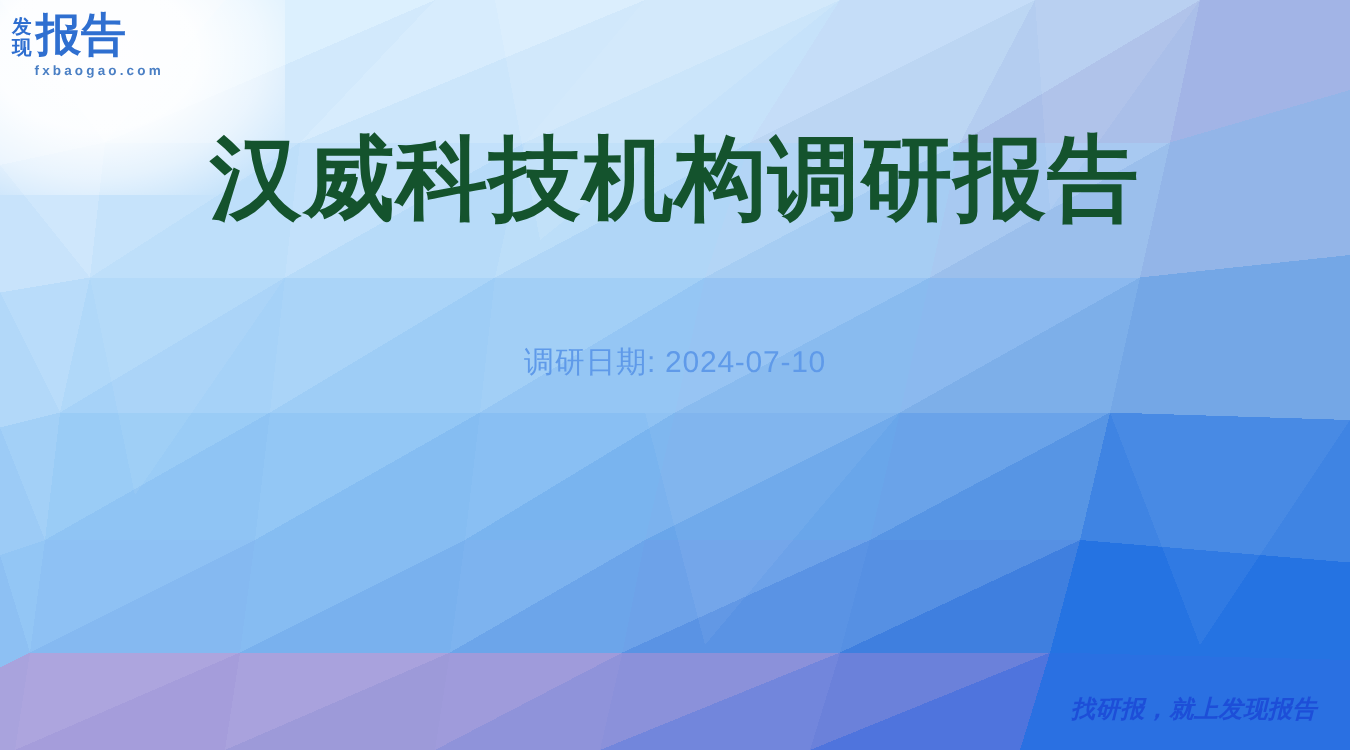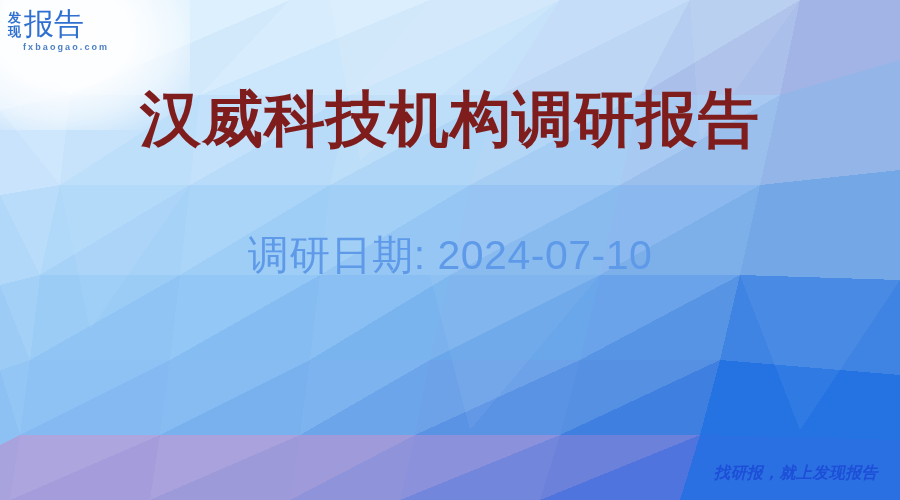--- a/index.html
+++ b/index.html
@@ -56,21 +56,21 @@
     padding-top: 1px;
   }
   .logo-stack span {
     font-size: 13px;
     font-weight: 700;
     color: #2f6fd0;
     letter-spacing: 0px;
   }
   .logo-main {
     font-size: 30px;
-    font-weight: 400;
+    font-weight: 700;
     color: #2f6fd0;
     letter-spacing: 0px;
     line-height: 1;
   }
   .logo-domain {
     margin-top: 3px;
     margin-left: 0px;
     font-size: 9px;
     font-weight: 700;
     color: #4a7fc4;
@@ -79,32 +79,32 @@
     padding-left: 15px;
   }
   #title {
     position: absolute;
     left: 0;
     right: 0;
     top: 84px;
     text-align: center;
     font-size: 61px;
     font-weight: 700;
-    color: #7f1d1d;
+    color: #14532d;
     letter-spacing: 1px;
     line-height: 1.15;
     white-space: nowrap;
   }
   #subtitle {
     position: absolute;
     left: 0;
     right: 0;
     top: 228px;
     text-align: center;
-    font-size: 41px;
+    font-size: 20px;
     font-weight: 400;
     color: #5f9ae9;
     letter-spacing: 0.5px;
     white-space: nowrap;
   }
   #slogan {
     position: absolute;
     right: 22px;
     bottom: 16px;
     font-size: 16px;

